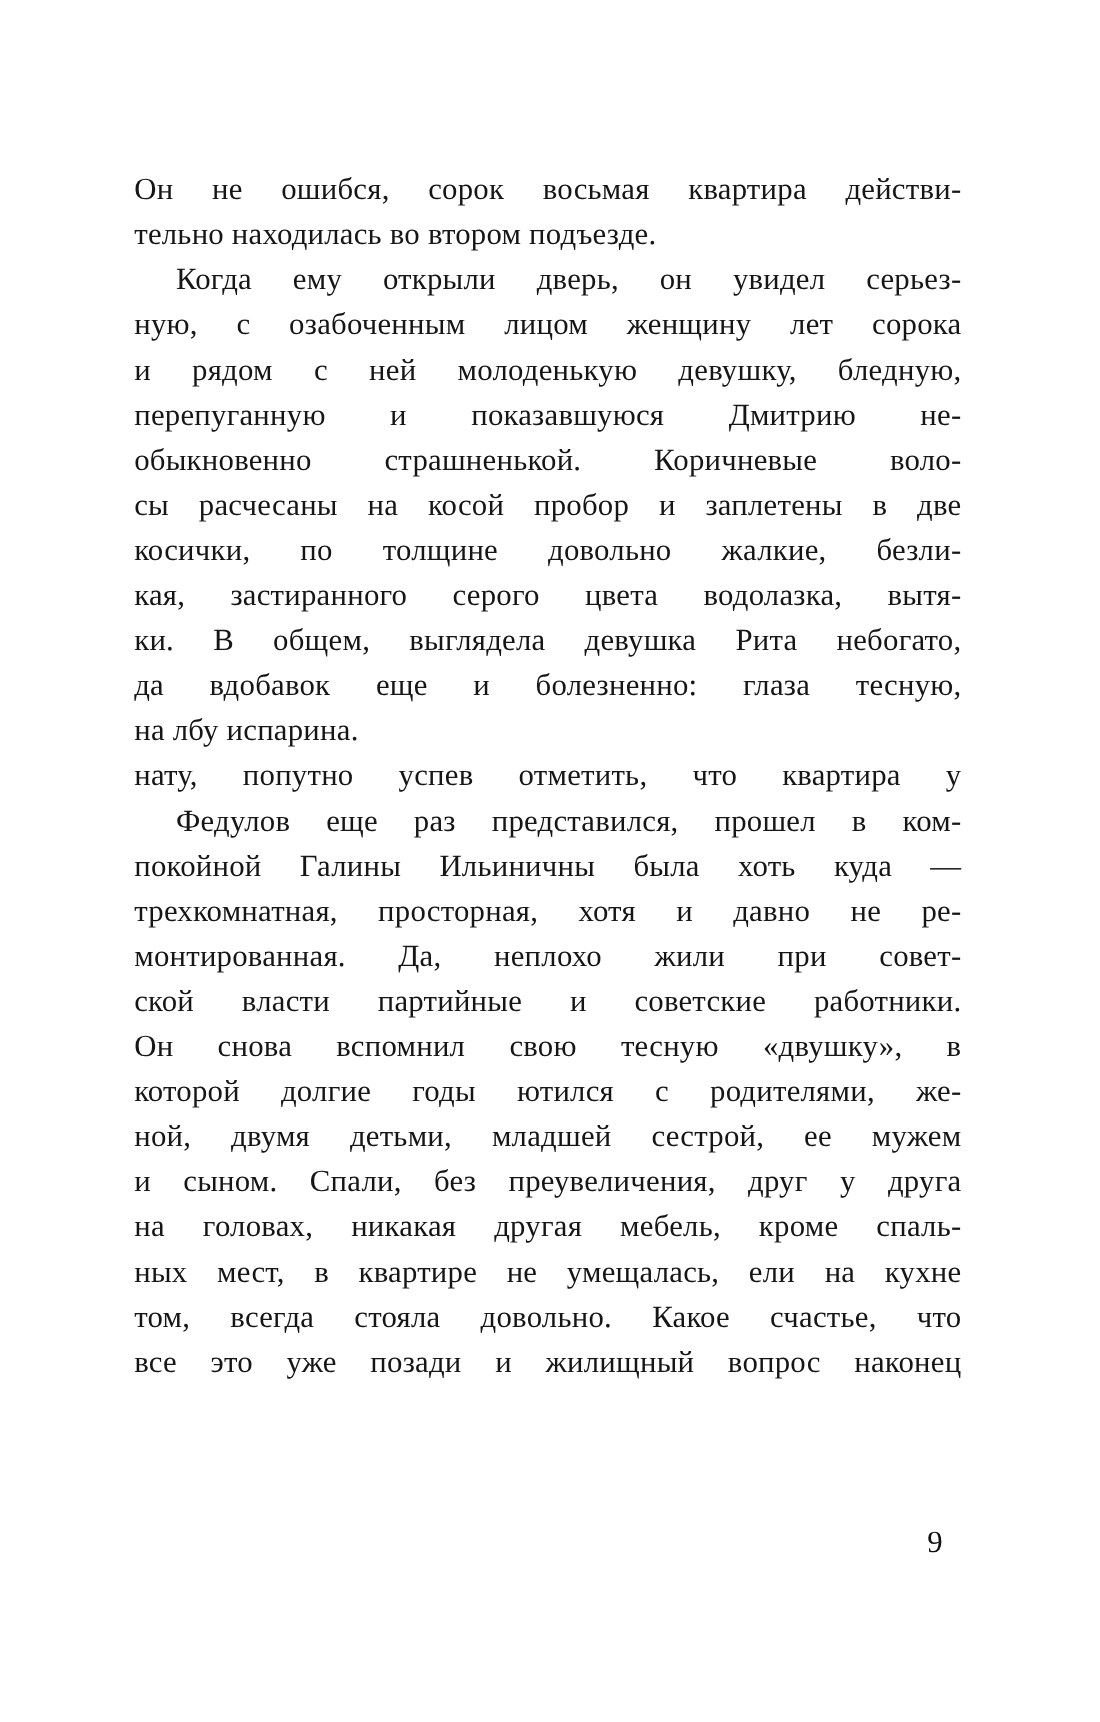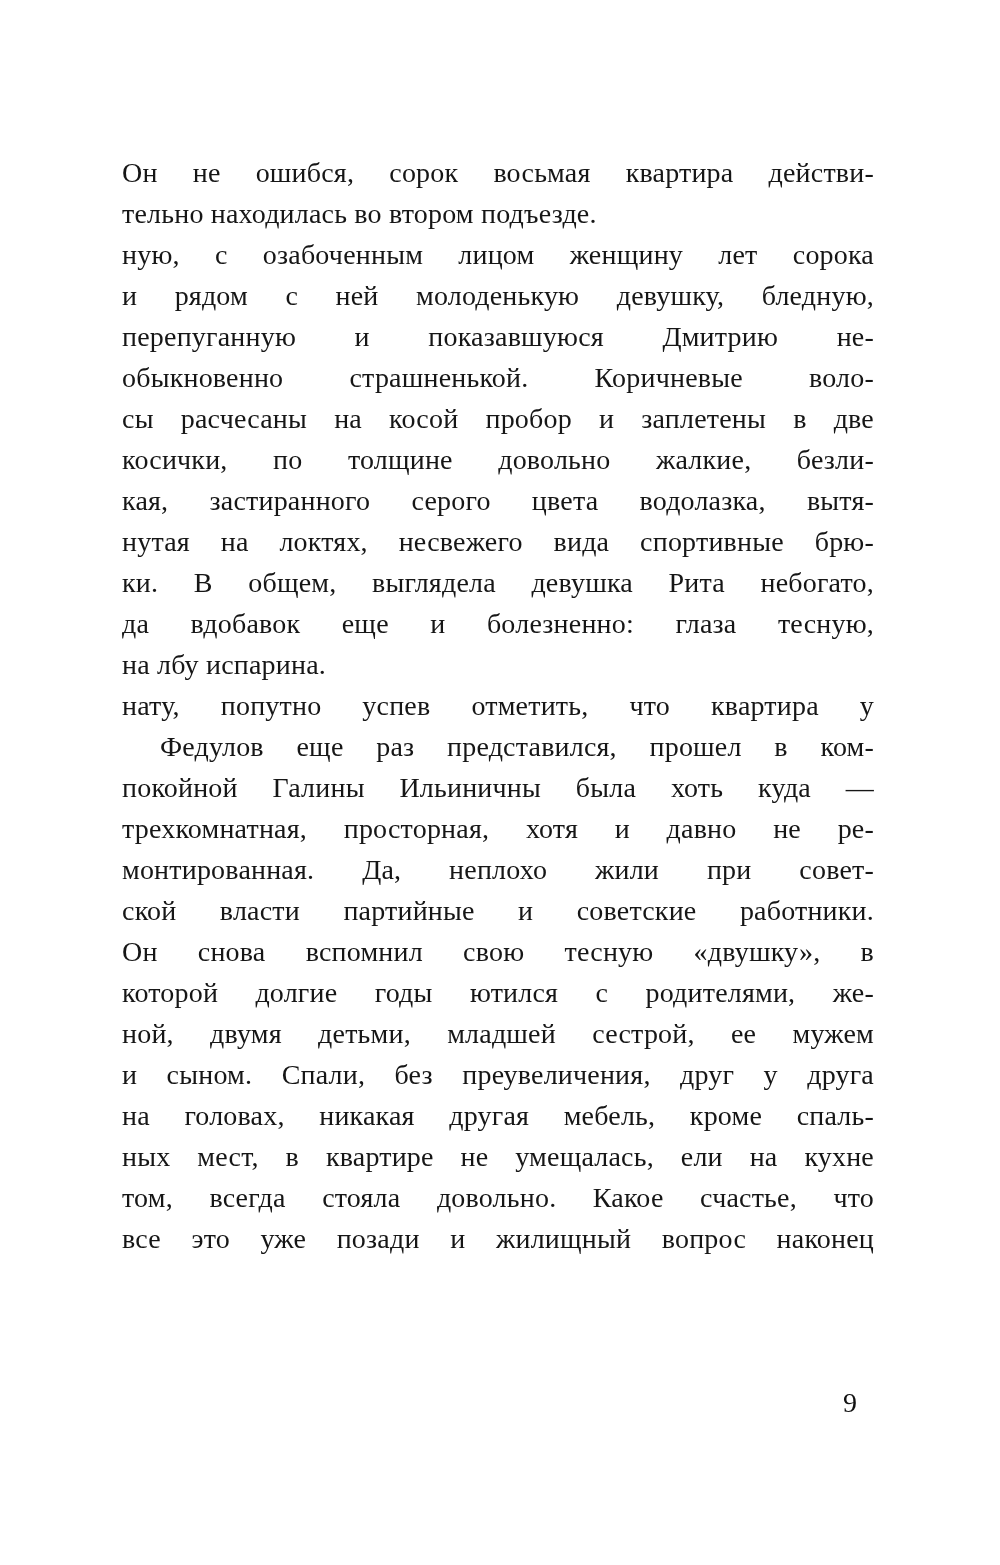--- a/index.html
+++ b/index.html
@@ -55,28 +55,28 @@
 
 <div class="page">
   <div class="text-block">
 
     <div class="para">
       <div class="line">Он не ошибся, сорок восьмая квартира действи-</div>
       <div class="line lastline">тельно находилась во втором подъезде.</div>
     </div>
 
     <div class="para">
+      <div class="line indent">Когда ему открыли дверь, он увидел серьез-</div>
       <div class="line">ную, с озабоченным лицом женщину лет сорока</div>
       <div class="line">и рядом с ней молоденькую девушку, бледную,</div>
       <div class="line">перепуганную и показавшуюся Дмитрию не-</div>
       <div class="line">обыкновенно страшненькой. Коричневые воло-</div>
       <div class="line">сы расчесаны на косой пробор и заплетены в две</div>
       <div class="line">косички, по толщине довольно жалкие, безли-</div>
       <div class="line">кая, застиранного серого цвета водолазка, вытя-</div>
-      <div class="line">нутая на локтях, несвежего вида спортивные брю-</div>
       <div class="line">ки. В общем, выглядела девушка Рита небогато,</div>
       <div class="line">да вдобавок еще и болезненно: глаза тесную,</div>
       <div class="line lastline">на лбу испарина.</div>
     </div>
 
     <div class="para">
       <div class="line">нату, попутно успев отметить, что квартира у</div>
       <div class="line indent">Федулов еще раз представился, прошел в ком-</div>
       <div class="line">покойной Галины Ильиничны была хоть куда —</div>
       <div class="line">трехкомнатная, просторная, хотя и давно не ре-</div>

